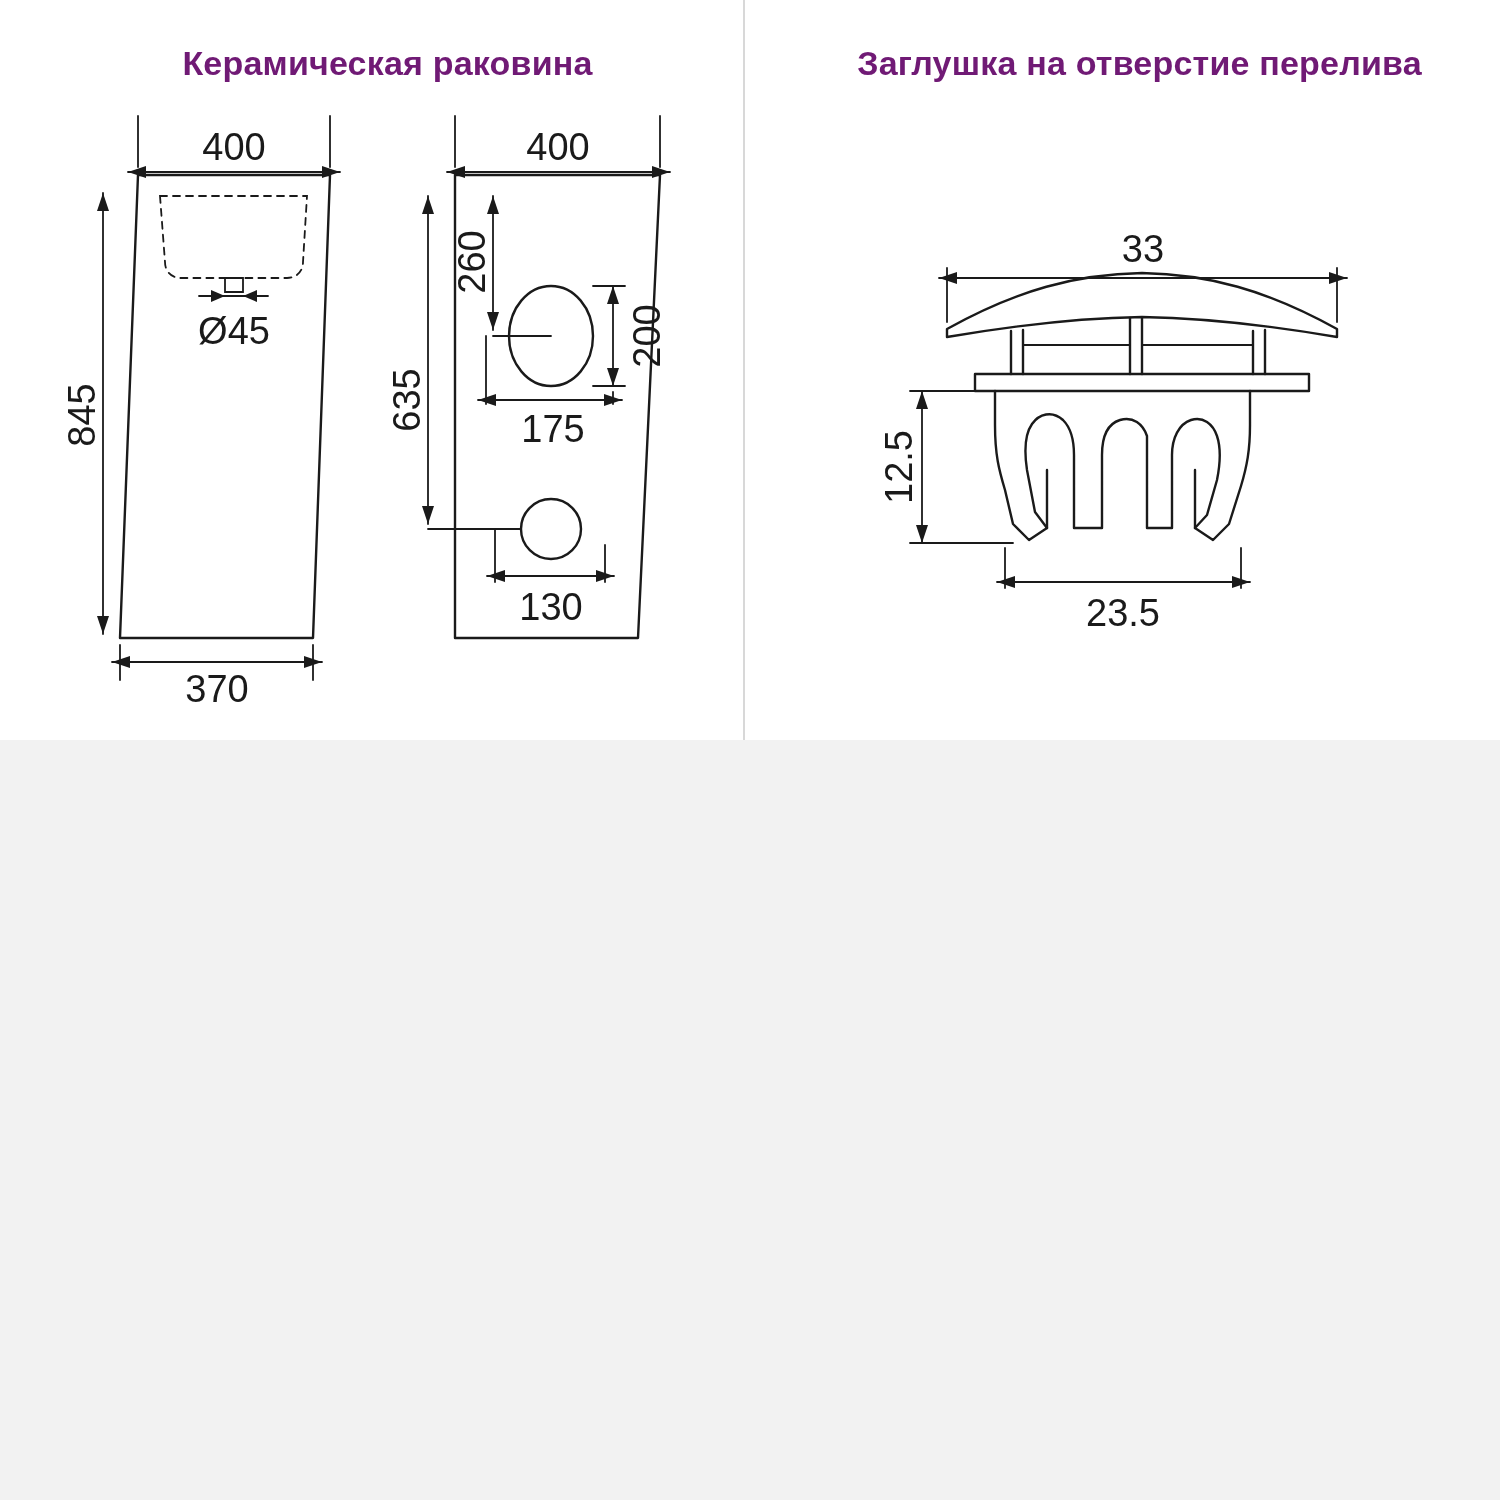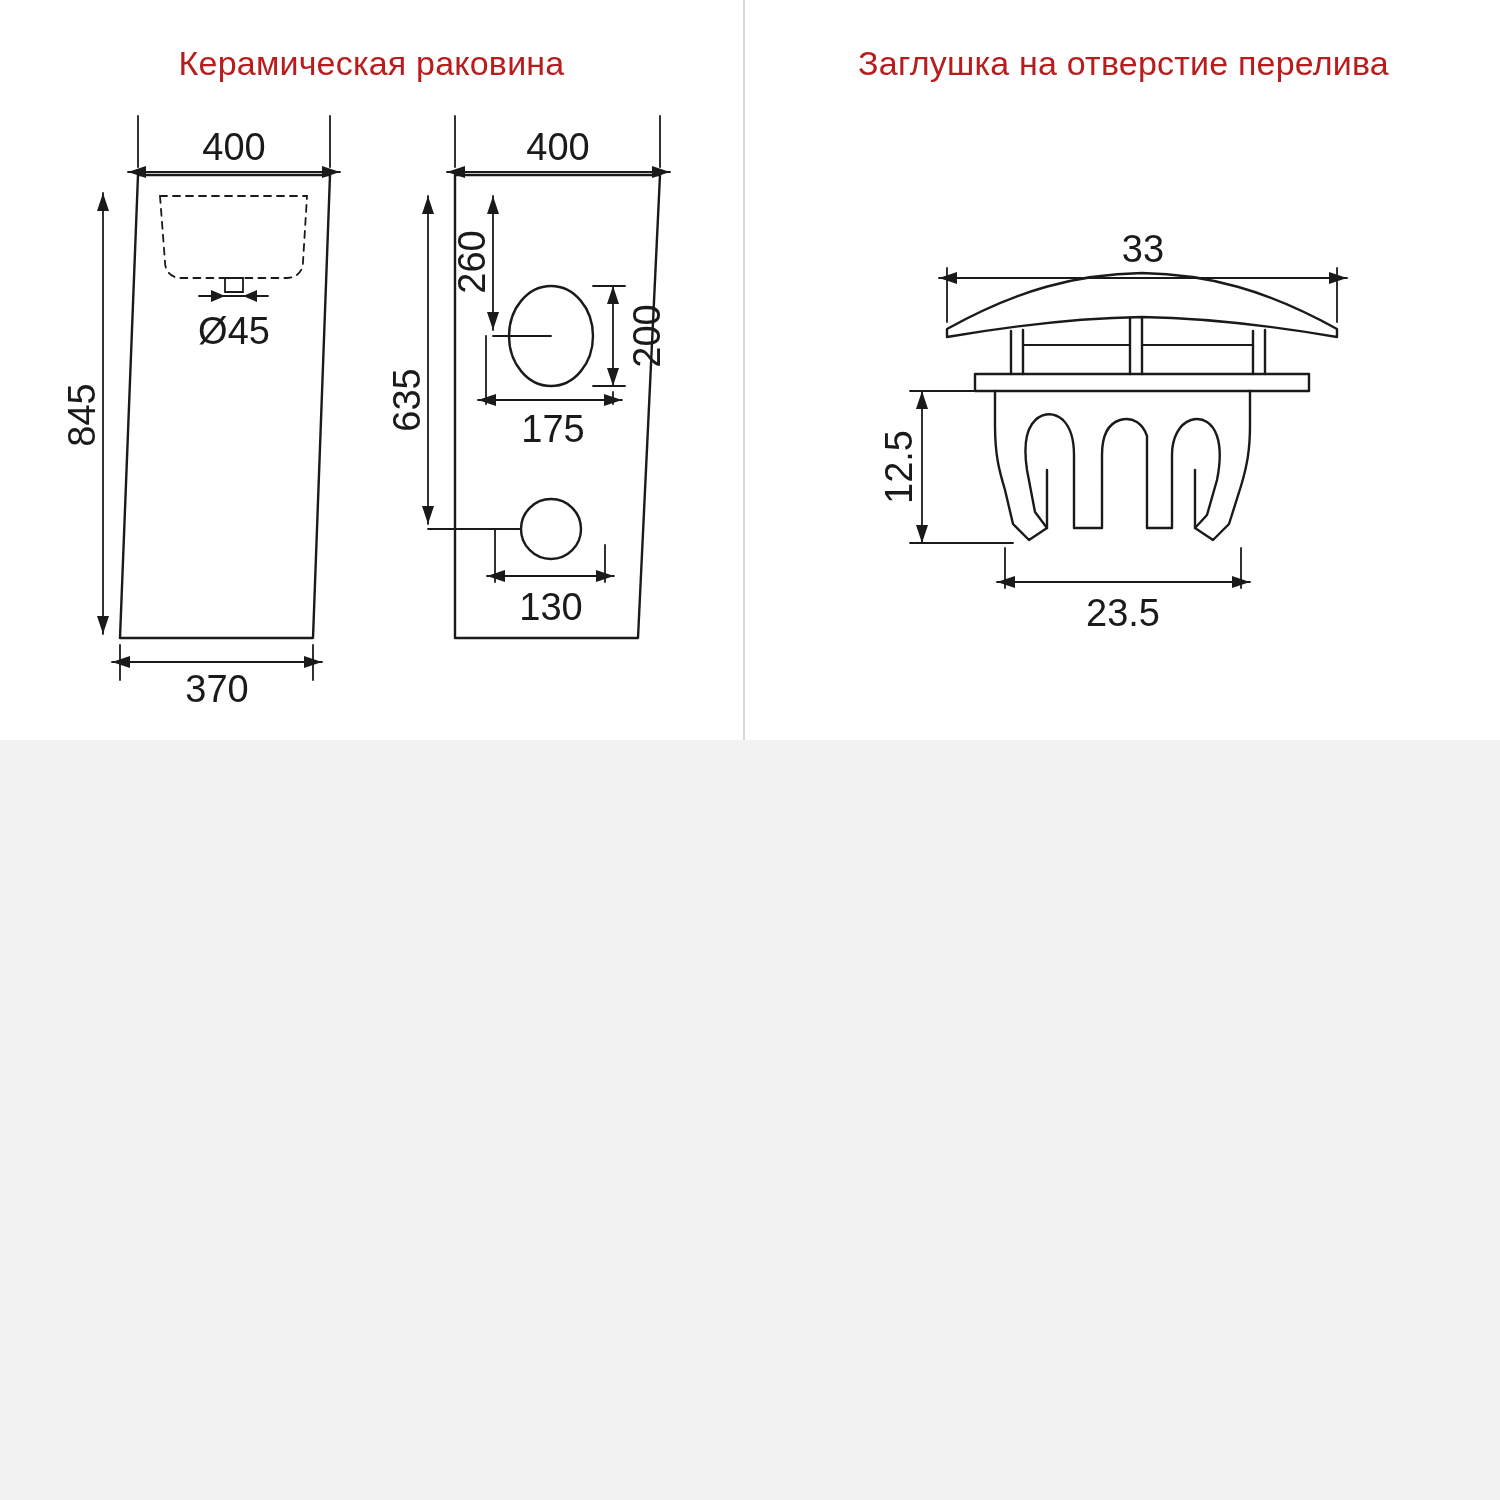--- a/index.html
+++ b/index.html
@@ -33,26 +33,26 @@
     left: 0;
     width: 745px;
     border-right: 2px solid #d8d8d8;
   }
   .panel-right {
     left: 747px;
     width: 753px;
   }
   .panel-title {
     position: absolute;
-    left: 0;
+    left: 16px;
     width: 100%;
     text-align: center;
     font-size: 34px;
-    font-weight: normal;
-    color: #b91c1c;
+    font-weight: bold;
+    color: #701a75;
     line-height: 1.28;
     letter-spacing: 0.2px;
   }
   .title-left { top: 42px; }
   .title-right { top: 42px; }
 
   svg { display: block; }
   .drawing {
     position: absolute;
     top: 0;

